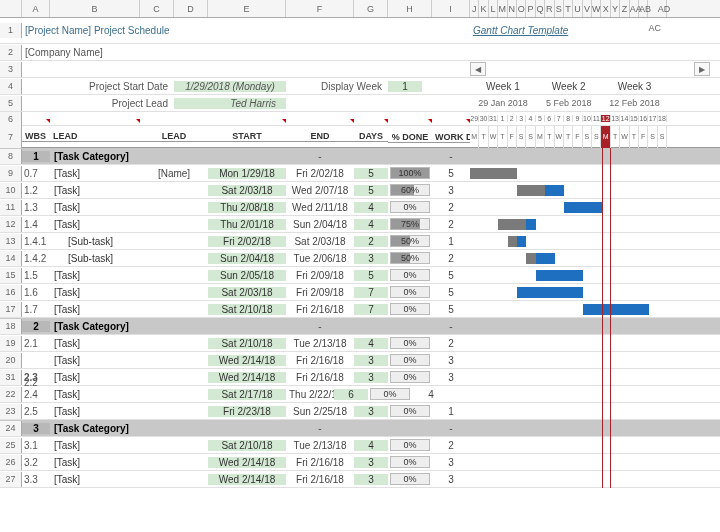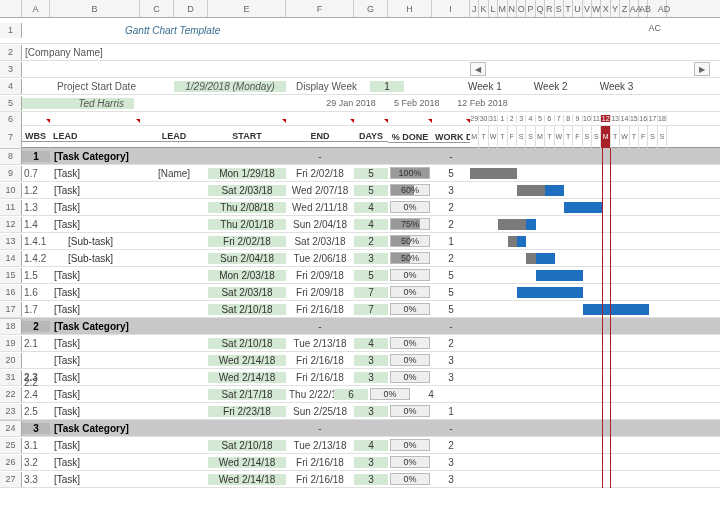--- a/index.html
+++ b/index.html
@@ -5,24 +5,24 @@
 *{box-sizing:border-box;margin:0;padding:0}
 body{font-family:Arial,sans-serif;font-size:10px;background:#fff;width:720px;overflow:hidden}
 .sheet{position:relative;width:720px}
 .colhdr{display:flex;height:18px;background:#f5f5f5;border-bottom:1px solid #aaa}
 .ch{border-right:1px solid #ccc;text-align:center;line-height:18px;color:#666;font-size:9px}
 .rowhdr{width:22px;background:#f5f5f5;border-right:1px solid #aaa;text-align:center;line-height:15px;color:#666;font-size:9px;flex-shrink:0}
 .row{display:flex;height:17px;border-bottom:1px solid #e0e0e0;align-items:center}
 .title-row{height:26px}
 .title{color:#3b6e8f;font-size:17px;padding-left:4px;font-weight:normal}
 .subtitle{color:#555;font-size:11px;padding-left:4px}
-.link{color:#3b6e8f;font-style:italic;font-size:9px}
+.link{color:#3b6e8f;font-style:italic;text-decoration:underline;font-size:9px}
 .copyright{color:#888;font-size:9px;font-style:italic}
 .cell{padding:0 3px;font-size:10px;white-space:nowrap;overflow:hidden}
-.label-r{text-align:center;padding-right:6px;color:#555}
+.label-r{text-align:right;padding-right:6px;color:#555}
 .input-g{background:#d4e9d4;text-align:center;color:#333}
 .input-r{background:#d4e9d4;text-align:right;color:#333}
 .val{text-align:center;color:#444}
 .italic{font-style:italic;color:#555}
 .nav{display:inline-flex;width:16px;height:14px;border:1px solid #bbb;background:#f8f8f8;align-items:center;justify-content:center;color:#666;font-size:8px;cursor:pointer}
 .th{font-weight:bold;color:#333;font-size:9px;text-align:center;border-bottom:1px solid #999}
 .th-l{text-align:left}
 .dayh{width:9.4px;text-align:center;font-size:7px;color:#666;border-right:1px solid #ddd}
 .today{background:#a82028;color:#fff}
 .cat-row{background:#c8c8c8}
@@ -79,20 +79,21 @@
         <div class="ch" style="width: 9.4px;">Z</div>
         <div class="ch" style="width: 9.4px;">AA</div>
         <div class="ch" style="width: 9.4px;">AB</div>
         <div class="ch" style="width: 9.4px; margin-top: 19px;">AC</div>
         <div class="ch" style="width: 9.4px;">AD</div>
       </div>
 </div>
 
 <div class="row title-row">
   <div class="rowhdr">1</div>
+  <div class="cell title" style="width:348px">[Project Name] Project Schedule</div>
   <div style="width:100px"></div>
   <div class="cell link">Gantt Chart Template</div>
 </div>
 
 <div class="row">
   <div class="rowhdr">2</div>
   <div class="cell subtitle">[Company Name]</div>
 </div>
 
 <div class="row">
@@ -100,30 +101,31 @@
   <div style="width:448px"></div>
   <span class="nav">◀</span>
   <div class="flex-sp"></div>
   <span class="nav" style="margin-right:10px">▶</span>
 </div>
 
 <div class="row">
   <div class="rowhdr">4</div>
   <div class="cell label-r" style="width:152px">Project Start Date</div>
   <div class="cell input-g italic" style="width:112px">1/29/2018 (Monday)</div>
-  <div class="cell label-r" style="width:84px">Display Week</div>
+  <div class="cell label-r" style="width:102px">Display Week</div>
   <div class="cell input-g" style="width:34px">1</div>
   <div style="width:48px"></div>
   <div class="weekhdr" style="width:65.8px">Week 1</div>
   <div class="weekhdr" style="width:65.8px">Week 2</div>
   <div class="weekhdr" style="width:65.8px">Week 3</div>
 </div>
 
 <div class="row">
   <div class="rowhdr">5</div>
+  <div class="cell label-r" style="width:152px">Project Lead</div>
   <div class="cell input-r italic" style="width:112px;padding-right:10px">Ted Harris</div>
   <div style="width:184px"></div>
   <div class="weekdate" style="width:65.8px">29 Jan 2018</div>
   <div class="weekdate" style="width:65.8px">5 Feb 2018</div>
   <div class="weekdate" style="width:65.8px">12 Feb 2018</div>
 </div>
 
 <div class="row" style="height:14px">
   <div class="rowhdr" style="line-height:14px">6</div>
   <div class="red-tri" style="width:28px"></div>
@@ -293,21 +295,21 @@
         <div class="gantt" style="width: 197.4px;">
           <div class="bar done" style="left: 56.4px; width: 9.4px;"></div>
           <div class="bar" style="left: 65.8px; width: 18.8px;"></div>
         </div>
       </div>
       <div class="row">
         <div class="rowhdr">15</div>
         <div class="cell wbs" style="width: 28px;">1.5</div>
         <div class="cell task" style="width: 90px;">[Task]</div>
         <div class="cell val" style="width: 68px;"></div>
-        <div class="cell input-g" style="width: 78px;">Mon 2/03/18</div>
+        <div class="cell input-g" style="width: 78px;">Sun 2/05/18</div>
         <div class="cell val" style="width: 68px;">Fri 2/09/18</div>
         <div class="cell input-g" style="width: 34px;">5</div>
         <div class="cell pct-bar" style="width: 40px; margin: 0px 2px; --p: 0%;">0%</div>
         <div class="cell val" style="width: 38px;">5</div>
         <div class="gantt" style="width: 197.4px;">
           <div class="bar" style="left: 65.8px; width: 47px;"></div>
         </div>
       </div>
       <div class="row">
         <div class="rowhdr">16</div>

